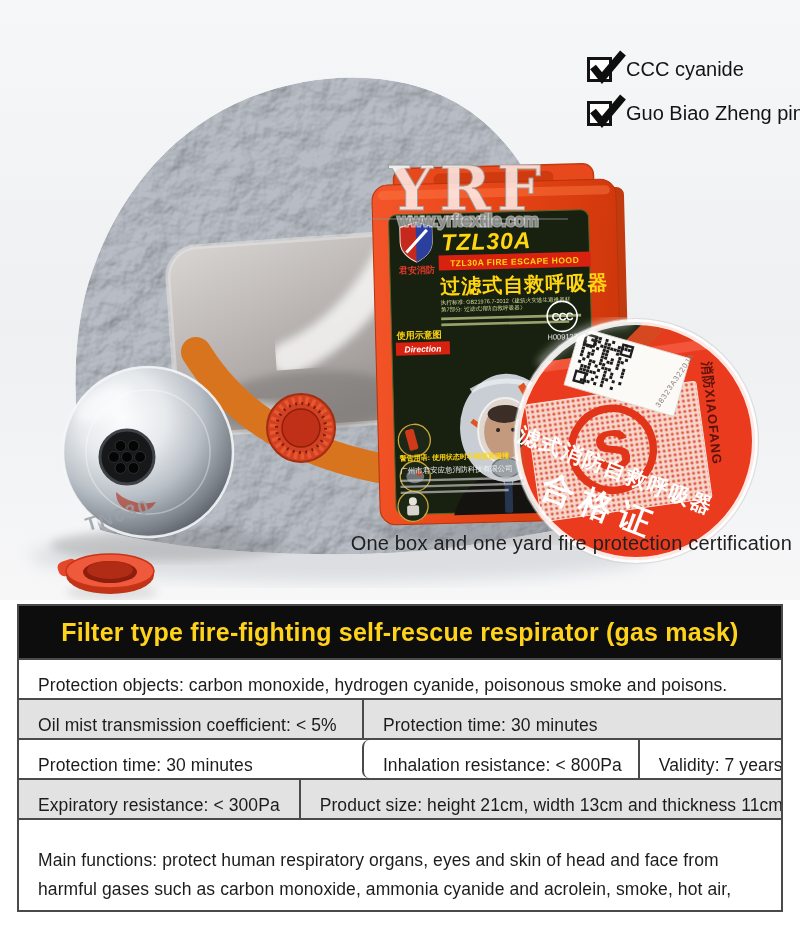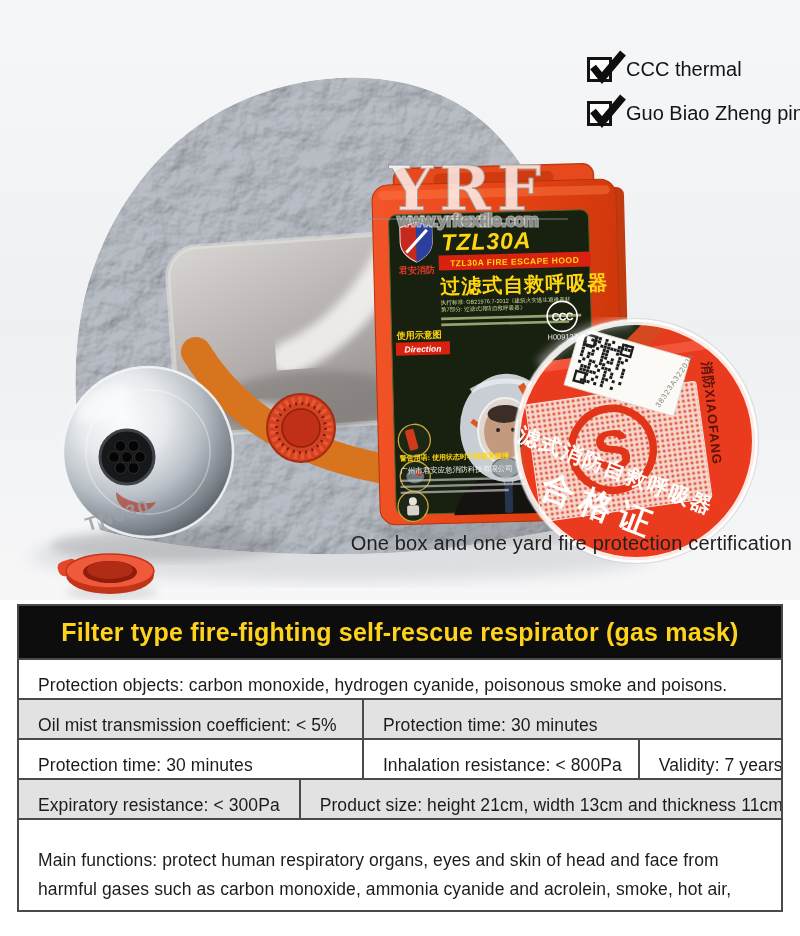--- a/index.html
+++ b/index.html
@@ -332,21 +332,21 @@
       </g>
     </svg>
 
     <div class="badges">
   <div class="badge">
     <span class="cbox">
       <svg width="40" height="34" viewBox="0 0 40 34">
         <path d="M6 17 L15 28 L36 3" fill="none" stroke="#0e0e0e" stroke-width="7.5"></path>
       </svg>
     </span>
-    <span class="lbl">CCC thermal</span>
+    <span class="lbl">CCC cyanide</span>
   </div>
 
   <div class="badge">
     <span class="cbox">
       <svg width="40" height="34" viewBox="0 0 40 34">
         <path d="M6 17 L15 28 L36 3" fill="none" stroke="#0e0e0e" stroke-width="7.5"></path>
       </svg>
     </span>
     <span class="lbl">Guo Biao Zheng pin</span>
   </div>
@@ -360,21 +360,21 @@
     <div id="spec-rows">
         <div class="spec-row">
           <div class="spec-cell" style="width: 100%;">Protection objects: carbon monoxide, hydrogen cyanide, poisonous smoke and poisons.</div>
         </div>
         <div class="spec-row shade">
           <div class="spec-cell" style="width: 45%;">Oil mist transmission coefficient: &lt; 5%</div>
           <div class="spec-cell" style="width: 55%;">Protection time: 30 minutes</div>
         </div>
         <div class="spec-row">
           <div class="spec-cell" style="width: 45%;">Protection time: 30 minutes</div>
-          <div class="spec-cell" style="width: 36.2%;">Inhalation resistance: &lt; 800Pa</div>
+          <div class="spec-cell" style="width: 36.2%; border-radius: 7px;">Inhalation resistance: &lt; 800Pa</div>
           <div class="spec-cell" style="width: 18.8%;">Validity: 7 years</div>
         </div>
         <div class="spec-row shade">
           <div class="spec-cell" style="width: 36.7%;">Expiratory resistance: &lt; 300Pa</div>
           <div class="spec-cell" style="width: 63.3%;">Product size: height 21cm, width 13cm and thickness 11cm.</div>
         </div>
         <div class="spec-row tall">
           <div class="spec-cell" style="width: 100%;">Main functions: protect human respiratory organs, eyes and skin of head and face from harmful gases such as carbon monoxide, ammonia cyanide and acrolein, smoke, hot air, thermal radiation and flame moxibustion, and provide people with escape opportunities.</div>
         </div>
       </div>

